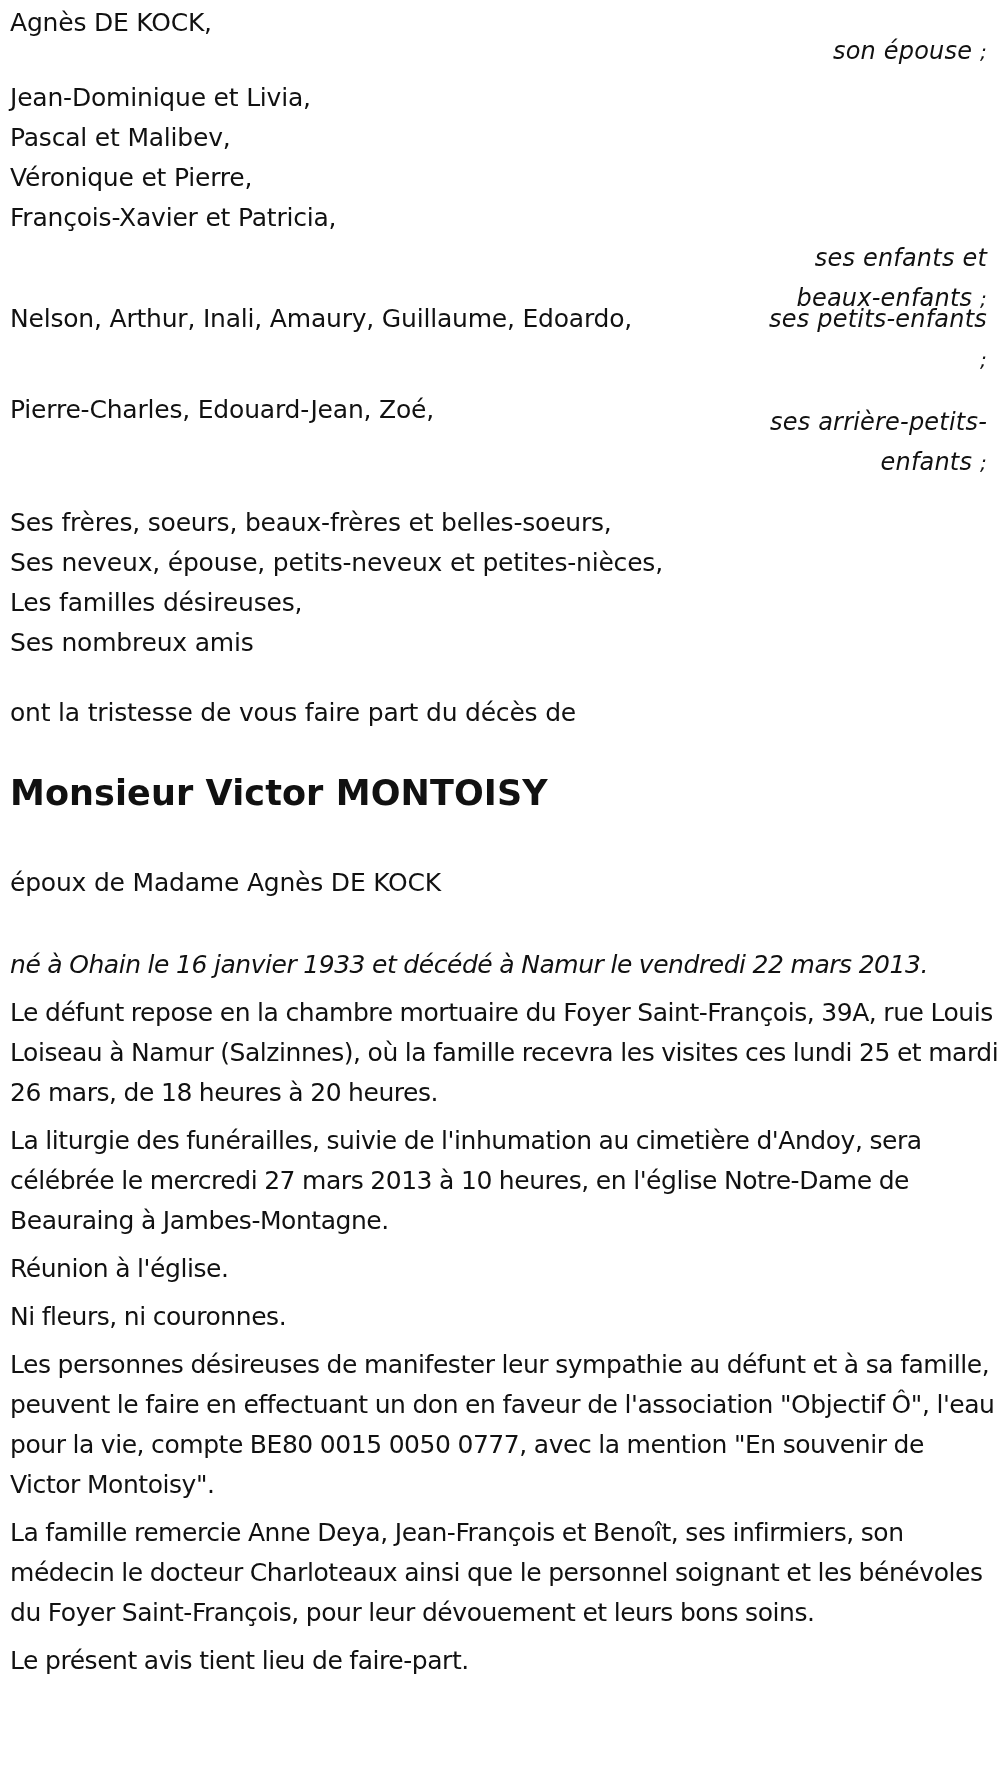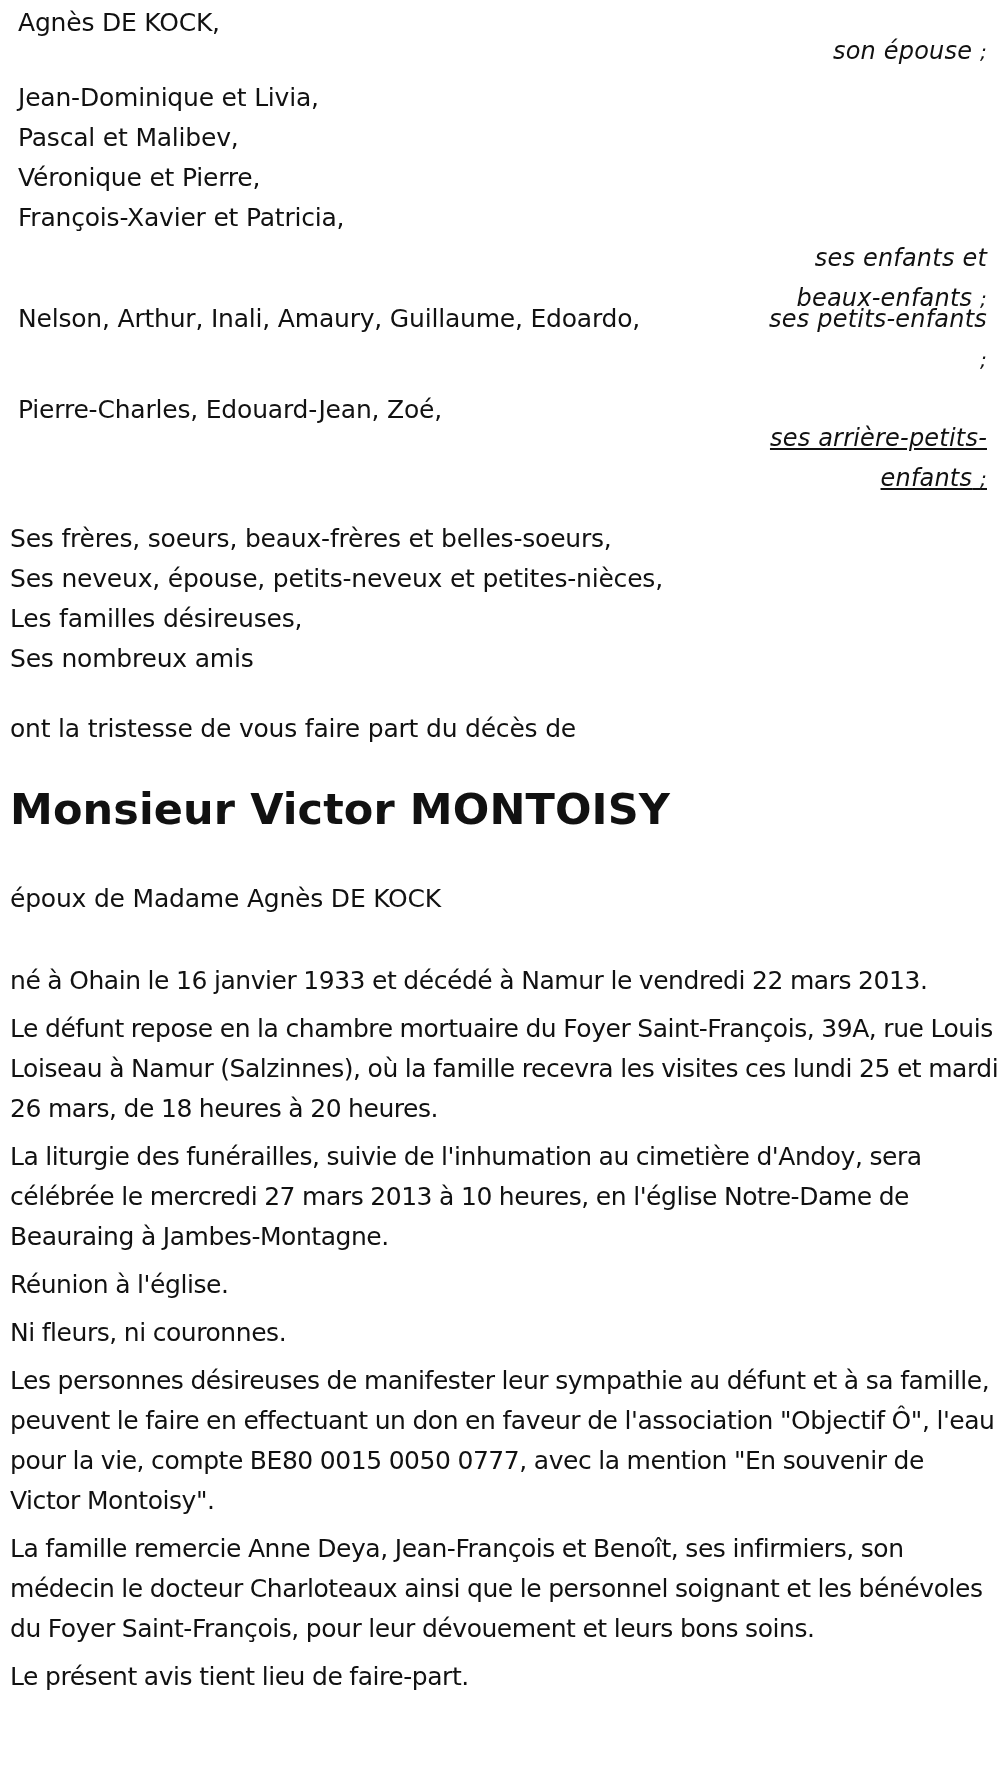--- a/index.html
+++ b/index.html
@@ -23,56 +23,55 @@
       width: 1000px;
     }
     .row {
       display: flex;
       justify-content: space-between;
       align-items: flex-start;
     }
     .names {
       flex: 0 0 auto;
       letter-spacing: -0.2px;
-      margin-left: 8px;
     }
     .names div { white-space: nowrap; }
     .role {
       flex: 0 0 230px;
       text-align: right;
       font-style: italic;
       font-size: 24px;
       letter-spacing: 0.2px;
     }
     .role .semi { font-size: 20px; }
     .grp-spouse { margin-top: 3px; }
     .grp-spouse .role { margin-top: 28px; }
     .grp-children { margin-top: 6px; }
     .grp-children .role { margin-top: 160px; margin-bottom: -20px; }
     .grp-grand { margin-top: -0px; }
     .grp-grand .role { }
     .grp-great { margin-top: 10px; }
-    .grp-great .role { margin-top: 28px; width: 230px; text-decoration: underline; }
+    .grp-great .role { margin-top: 12px; width: 230px; }
     .family-block { margin-top: 20px; letter-spacing: -0.2px; }
     .announce { margin-top: 30px; letter-spacing: -0.2px; }
     .deceased-name {
       margin: 35px 0 0 0;
-      font-size: 43px;
+      font-size: 35px;
       font-weight: bold;
       line-height: 50px;
       letter-spacing: 0.1px;
     }
     .spouse-line { margin-top: 45px; letter-spacing: -0.2px; }
     .para {
       margin-top: 8px;
       width: 990px;
       letter-spacing: -0.45px;
       word-spacing: -0.5px;
     }
-    .para.first { margin-top: 42px; }
+    .para.first { margin-top: 42px; font-style: italic; }
   </style>
 </head>
 <body>
 
 <div class="notice">
 
   <div class="row grp-spouse">
     <div class="names">
       <div>Agnès DE KOCK,</div>
     </div>

